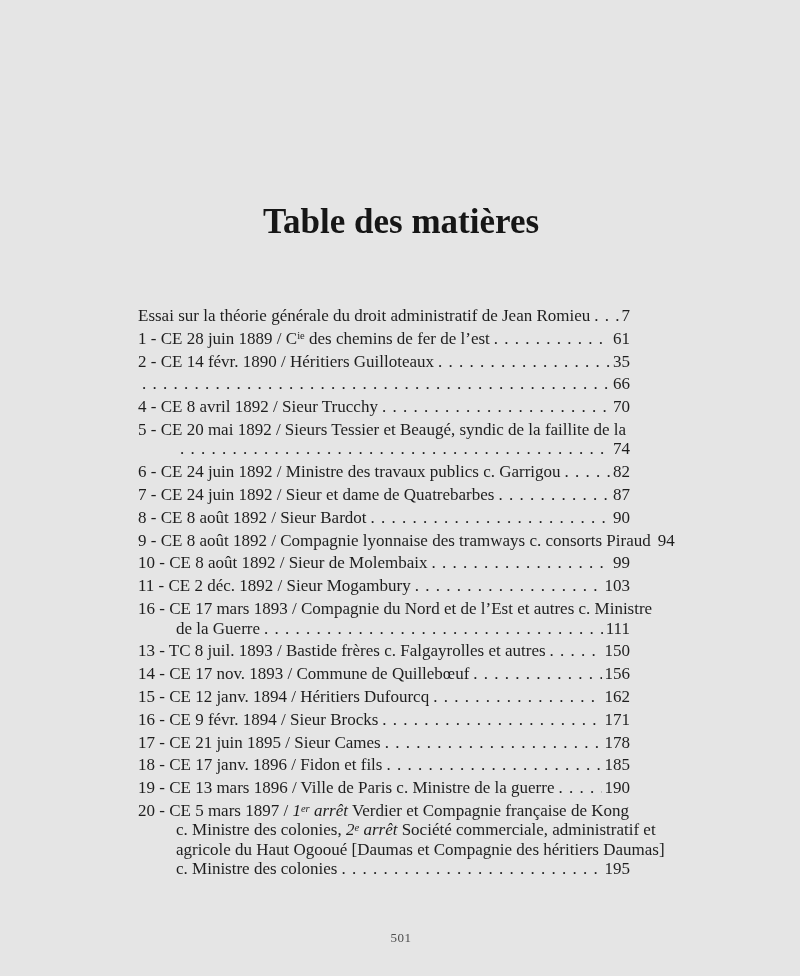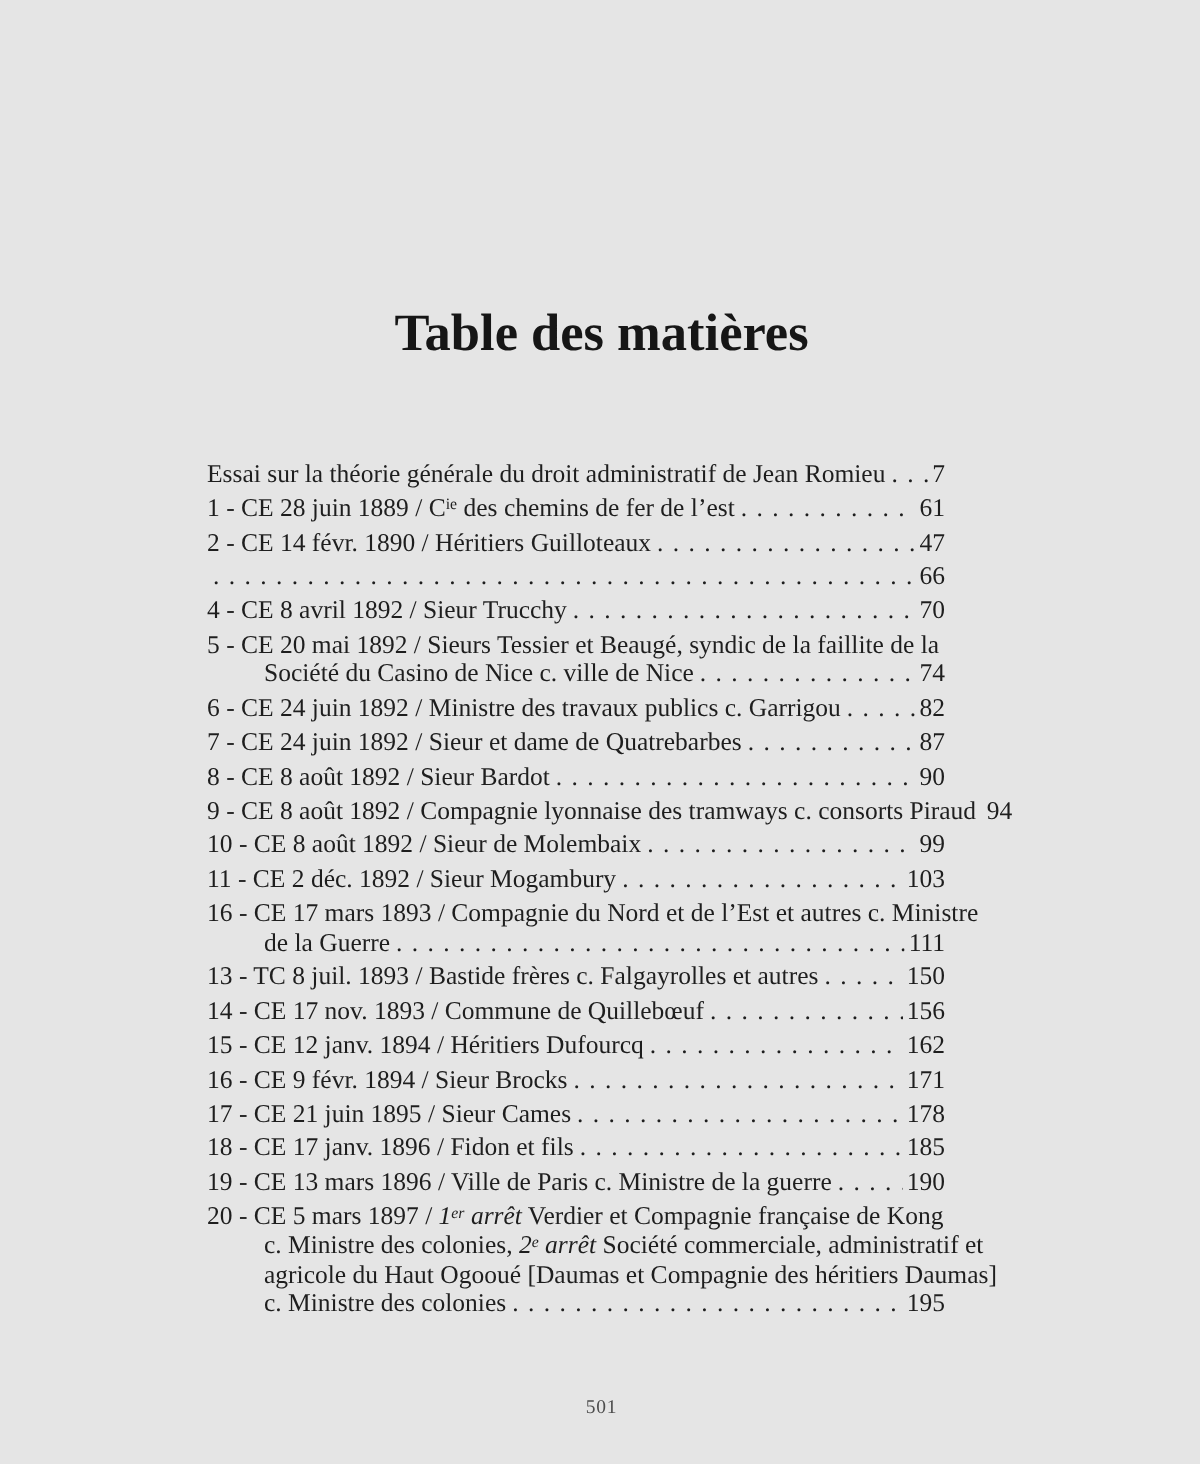--- a/index.html
+++ b/index.html
@@ -94,42 +94,41 @@
         <div class="line">
           <span class="text"><span>1 - CE 28 juin 1889 / C</span><sup>ie</sup><span> des chemins de fer de l’est</span></span>
           <span class="leader">. . . . . . . . . . . . . . . . . . . . . . . . . . . . . . . . . . . . . . . . . . . . . . . . . . . . . . . . . . . . . . . . . . . . . . . . . . . . . . . . </span>
           <span class="pagenum">61</span>
         </div>
       </div>
       <div class="entry">
         <div class="line">
           <span class="text"><span>2 - CE 14 févr. 1890 / Héritiers Guilloteaux</span></span>
           <span class="leader">. . . . . . . . . . . . . . . . . . . . . . . . . . . . . . . . . . . . . . . . . . . . . . . . . . . . . . . . . . . . . . . . . . . . . . . . . . . . . . . . </span>
-          <span class="pagenum">47</span>
+          <span class="pagenum">35</span>
         </div>
       </div>
       <div class="entry">
         <div class="line">
           <span class="leader">. . . . . . . . . . . . . . . . . . . . . . . . . . . . . . . . . . . . . . . . . . . . . . . . . . . . . . . . . . . . . . . . . . . . . . . . . . . . . . . . </span>
           <span class="pagenum">66</span>
         </div>
       </div>
       <div class="entry">
         <div class="line">
           <span class="text"><span>4 - CE 8 avril 1892 / Sieur Trucchy</span></span>
           <span class="leader">. . . . . . . . . . . . . . . . . . . . . . . . . . . . . . . . . . . . . . . . . . . . . . . . . . . . . . . . . . . . . . . . . . . . . . . . . . . . . . . . </span>
           <span class="pagenum">70</span>
         </div>
       </div>
       <div class="entry">
         <div class="line">
           <span class="text"><span>5 - CE 20 mai 1892 / Sieurs Tessier et Beaugé, syndic de la faillite de la</span></span>
         </div>
         <div class="line indent">
-          <span class="text"><span>Société du Casino de Nice c. ville de Nice</span></span>
           <span class="leader">. . . . . . . . . . . . . . . . . . . . . . . . . . . . . . . . . . . . . . . . . . . . . . . . . . . . . . . . . . . . . . . . . . . . . . . . . . . . . . . . </span>
           <span class="pagenum">74</span>
         </div>
       </div>
       <div class="entry">
         <div class="line">
           <span class="text"><span>6 - CE 24 juin 1892 / Ministre des travaux publics c. Garrigou</span></span>
           <span class="leader">. . . . . . . . . . . . . . . . . . . . . . . . . . . . . . . . . . . . . . . . . . . . . . . . . . . . . . . . . . . . . . . . . . . . . . . . . . . . . . . . </span>
           <span class="pagenum">82</span>
         </div>

